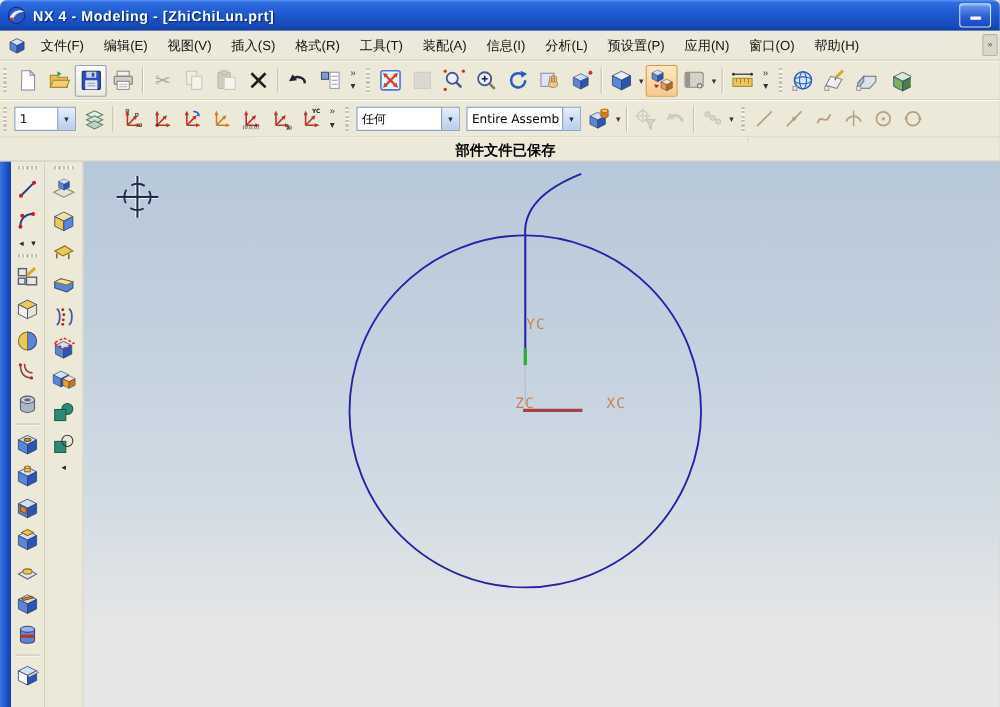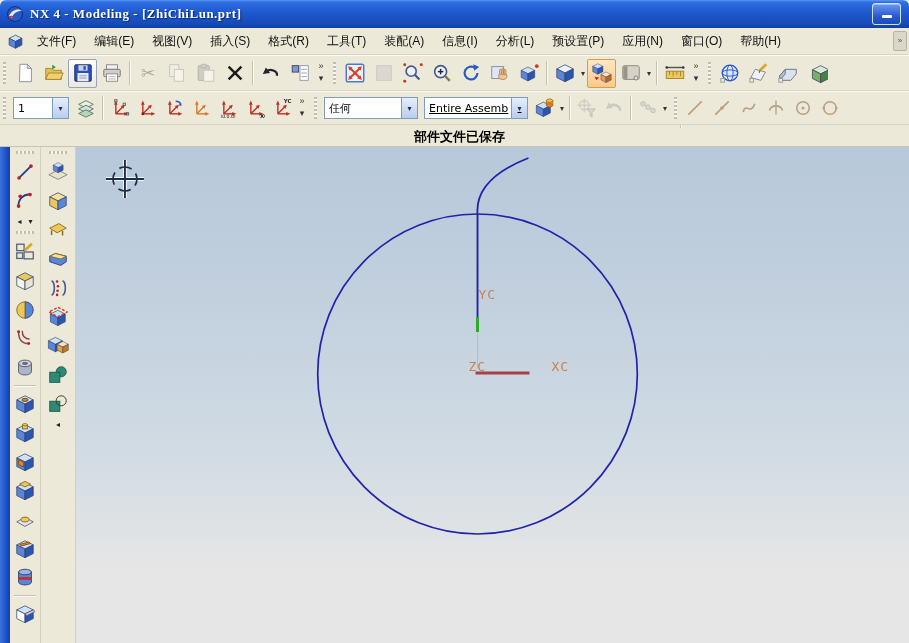--- a/index.html
+++ b/index.html
@@ -3,21 +3,21 @@
 <meta charset="utf-8">
 <style>
   html,body{margin:0;padding:0;}
   body{font-family:"Liberation Sans","DejaVu Sans",sans-serif;background:#555;}
   .win{width:909px;height:643px;overflow:hidden;position:relative;background:#ece9d8;}
 
   
   .titlebar{height:28px;display:flex;align-items:center;padding:0 4px 0 6px;
     background:linear-gradient(180deg,#5a96f2 0%,#2f6de0 8%,#1e58cf 45%,#1549b6 88%,#0f3da4 100%);
     border-radius:6px 6px 0 0;}
-  .title-text{color:#fff;font-weight:bold;font-size:13px;font-family:Liberation Serif, serif;
+  .title-text{color:#fff;font-weight:bold;font-size:13px;font-family:Liberation Sans, sans-serif;
     text-shadow:1px 1px 1px #0a2a6a;margin-left:6px;letter-spacing:.5px;flex:1;white-space:nowrap;overflow:hidden;}
   .win-btn{width:27px;height:20px;border:1px solid #cfe0ff;border-radius:3px;margin-right:4px;
     background:linear-gradient(180deg,#6a9af4,#2a5ad0 60%,#1c4ac0);display:flex;align-items:center;justify-content:center;
     box-shadow:inset 0 1px 0 #9ec0ff;}
   .win-btn .dash{width:10px;height:3px;background:#fff;border-radius:1px;margin-top:5px;}
 
   
   .menubar{height:26px;background:#ece9d8;display:flex;align-items:center;font-size:12px;
     border-bottom:1px solid #d8d4c4;padding-left:3px;position:relative;}
   .mitem{padding:4px 9px;color:#111;white-space:nowrap;}
@@ -527,21 +527,21 @@
           <span>»</span>
           <span>▾</span>
         </div>
       </div>
       <div class="hsec">
         <div class="vgrip"></div>
         <div class="combo" style="width: 92px;">
           <span class="val">任何</span>
           <span class="cbtn">▾</span>
         </div>
-        <div class="combo" style="width: 102px; text-decoration: underline;">
+        <div class="combo" style="width: 102px;">
           <span class="val">Entire Assemb</span>
           <span class="cbtn">▾</span>
         </div>
         <div class="tbtn">
           <span class="ic">
             <svg xmlns="http://www.w3.org/2000/svg" width="22" height="22" viewBox="0 0 24 24">
               <g transform="translate(0,3) scale(.85)">
                 <polygon points="12,3 21,7.5 12,12 3,7.5" fill="#cfe0f8" stroke="#33406a" stroke-width=".8"></polygon>
                 <polygon points="3,7.5 12,12 12,21.5 3,17" fill="#5a86d8" stroke="#33406a" stroke-width=".8"></polygon>
                 <polygon points="12,12 21,7.5 21,17 12,21.5" fill="#2a55b0" stroke="#33406a" stroke-width=".8"></polygon>

